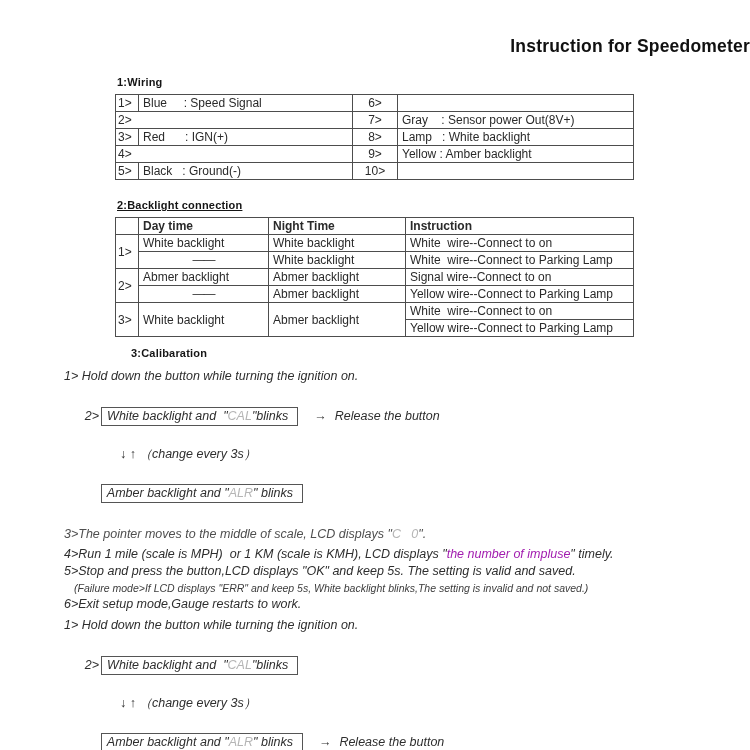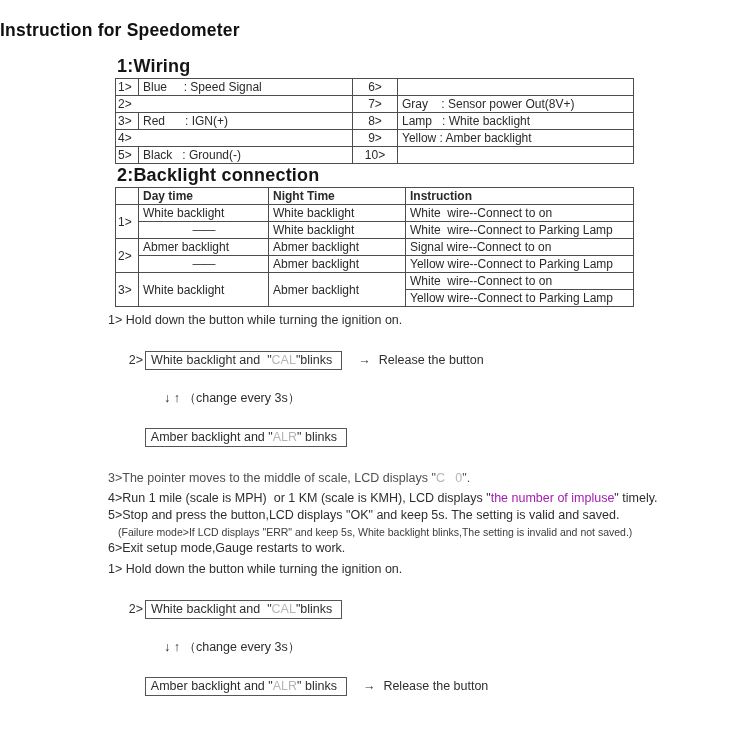--- a/index.html
+++ b/index.html
@@ -1,40 +1,40 @@
 <!DOCTYPE html>
 <html><head>
 <meta charset="utf-8">
 <style>
   * { margin:0; padding:0; box-sizing:border-box; }
   html,body { background:#ffffff; }
   body { font-family:"Liberation Sans","DejaVu Sans",sans-serif; color:#262626; }
   .page { position:relative; width:750px; height:750px; background:#fff; overflow:hidden; }
 
-  .title { padding-top:20px; text-align:left; font-size:17.5px; font-weight:bold; color:#111; letter-spacing:.2px; line-height:21px; }
+  .title { padding-top:36px; text-align:right; font-size:17.5px; font-weight:bold; color:#111; letter-spacing:.2px; line-height:21px; }
 
-  h2.sec { font-size:18px; font-weight:bold; color:#151515; line-height:19px; letter-spacing:.2px; }
+  h2.sec { font-size:11px; font-weight:bold; color:#151515; line-height:19px; letter-spacing:.2px; }
   .sec.lvl1 { margin:16px 0 0 117px; }
-  .sec.m2 { margin-top:2px; }
+  .sec.m2 { margin-top:16px;text-decoration:underline; }
   .sec.lvl2 { margin-left:131px; }
   .sec.m3 { margin-top:7px; }
   .sec.m4 { margin-top:9px; }
 
   table { border-collapse:collapse; margin:2px 0 0 115px; table-layout:fixed; }
   td { border:1px solid #4d4d4d; font-size:12px; height:17px; padding:0 4px; color:#2a2a2a; vertical-align:middle; overflow:hidden; }
   td.pre { white-space:pre; }
   td.num { padding-left:2px; }
   td.numc { text-align:center; padding:0 1px; }
   td.bold { font-weight:bold; }
   td.dashcell { text-align:center; letter-spacing:-1px; color:#3a3a3a; }
 
   .w-num { width:23px; } .w-d1 { width:214px; } .w-n2 { width:45px; } .w-d2 { width:236px; }
   .b-num { width:23px; } .b-day { width:130px; } .b-night { width:137px; } .b-conn { width:228px; }
 
-  .steps { margin-left:108px; font-size:12.5px; color:#2e2e2e; }
+  .steps { margin-left:64px; font-size:12.5px; color:#2e2e2e;font-style:italic; }
   .steps.s3 { margin-top:5px; }
   .steps.s4 { margin-top:4px; }
   .step { white-space:pre; line-height:17px; }
   .boxrow { line-height:20px; margin:1px 0; }
   .lblbox { display:inline-block; border:1px solid #555; padding:1px 9px 1px 5px; margin-left:2px; line-height:15px; white-space:pre; }
   .arrowline { line-height:15px; margin-left:56px; }
   .box2row { margin-left:14px; }
   .gray { color:#b5b5b5; }
   .gray2 { color:#a21caf; }
   .faded { color:#4f4f4f; }
@@ -133,20 +133,21 @@
       <td rowspan="2">White backlight</td>
       <td rowspan="2">Abmer backlight</td>
       <td class="pre">White  wire--Connect to on</td>
     </tr>
     <tr>
       <td class="pre">Yellow wire--Connect to Parking Lamp</td>
     </tr>
   </tbody>
     </table>
 
+  <h2 class="sec lvl2 m3">3:Calibaration</h2>
 
   <div class="steps s3">
     <div class="step">1&gt; Hold down the button while turning the ignition on.</div>
     <div class="step boxrow">
       <span>2&gt;</span><span class="lblbox"><span>White backlight and  "</span><span class="gray">CAL</span><span>"blinks</span></span><span class="arrowr">→</span>  <span>Release the button</span>
     </div>
     <div class="step arrowline"><span>↓ ↑</span> <span>（change every 3s）</span></div>
     <div class="step boxrow box2row">
       <span class="lblbox"><span>Amber backlight and "</span><span class="gray">ALR</span><span>" blinks</span></span>
     </div>

